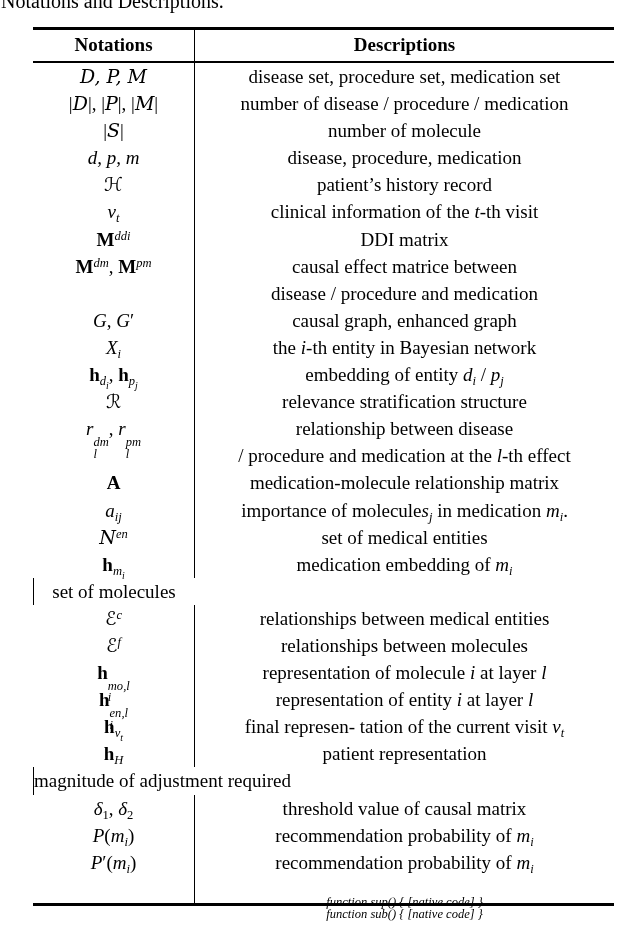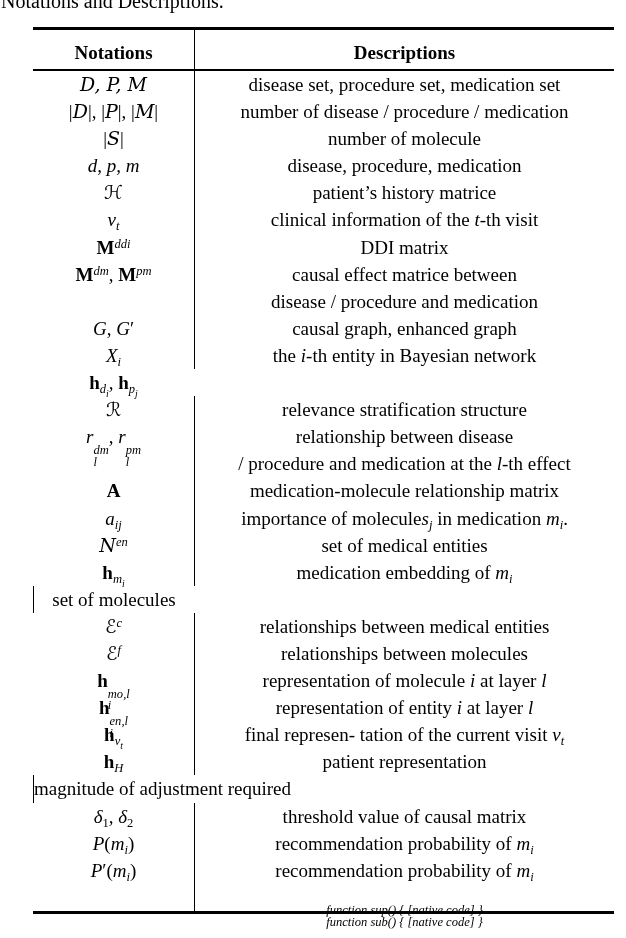--- a/index.html
+++ b/index.html
@@ -15,21 +15,21 @@
   .ntable {
     position:absolute; left:33px; top:27px; width:581px;
     border-top:3px solid #000; border-bottom:3px solid #000;
   }
   .thead {
     display:grid; grid-template-columns:161px 1fr;
     border-bottom:2.5px solid #000;
   }
   .th {
     text-align:center; font-weight:bold; font-size:19px;
-    line-height:22px; padding:12px 0 5px;
+    line-height:22px; padding:4px 0 5px;
   }
   .dcol { border-left:1.5px solid #000; }
   .trow { display:grid; grid-template-columns:161px 1fr; }
   .cell { min-width:0; }
   .line {
     height:27.1px; line-height:27.1px; text-align:center;
     white-space:nowrap; font-size:19px;
   }
   .seg.it  { font-style:italic; }
   .seg.bf  { font-weight:bold; }
@@ -85,21 +85,21 @@
         </div>
         <div class="cell dcol">
           <div class="line"><span class="seg">disease, procedure, medication</span></div>
         </div>
       </div>
       <div class="trow">
         <div class="cell">
           <div class="line"><span class="seg scr">ℋ</span></div>
         </div>
         <div class="cell dcol">
-          <div class="line"><span class="seg">patient’s history matrice</span></div>
+          <div class="line"><span class="seg">patient’s history record</span></div>
         </div>
       </div>
       <div class="trow">
         <div class="cell">
           <div class="line"><span class="seg it">v</span><span class="seg sb it">t</span></div>
         </div>
         <div class="cell dcol">
           <div class="line"><span class="seg">clinical information of the </span><span class="seg it">t</span><span class="seg">-th visit</span></div>
         </div>
       </div>
@@ -132,20 +132,23 @@
         <div class="cell">
           <div class="line"><span class="seg it">X</span><span class="seg sb it">i</span></div>
         </div>
         <div class="cell dcol">
           <div class="line"><span class="seg">the </span><span class="seg it">i</span><span class="seg">-th entity in Bayesian network</span></div>
         </div>
       </div>
       <div class="trow">
         <div class="cell">
           <div class="line"><span class="seg bf">h</span><span class="seg sb it">d</span><span class="seg sb2 it">i</span><span class="seg">, </span><span class="seg bf">h</span><span class="seg sb it">p</span><span class="seg sb2 it">j</span></div>
+        </div>
+        <div class="cell dcol">
+          <div class="line"><span class="seg">embedding of entity </span><span class="seg it">d</span><span class="seg sb it">i</span><span class="seg"> / </span><span class="seg it">p</span><span class="seg sb it">j</span></div>
         </div>
       </div>
       <div class="trow">
         <div class="cell">
           <div class="line"><span class="seg scr">ℛ</span></div>
         </div>
         <div class="cell dcol">
           <div class="line"><span class="seg">relevance stratification structure</span></div>
         </div>
       </div>

